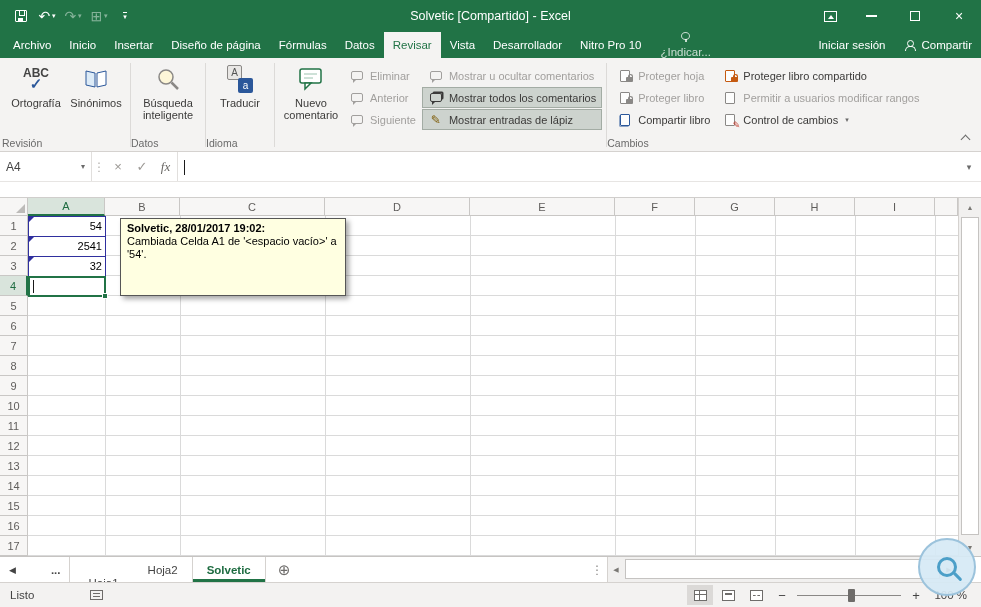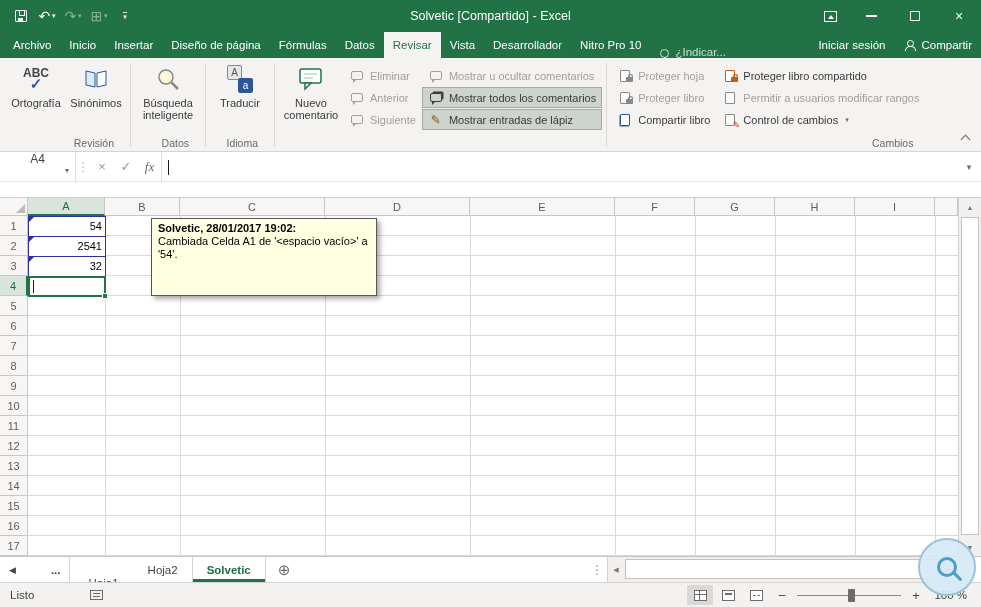--- a/index.html
+++ b/index.html
@@ -22,32 +22,32 @@
   .winbtn.rdo{width:38px;}
   .rdo-icon{width:13px;height:11px;border:1px solid #fff;position:relative;display:inline-block;}
   .rdo-icon::after{content:'';position:absolute;left:3px;top:3px;width:0;height:0;border-left:3px solid transparent;border-right:3px solid transparent;border-bottom:4px solid #fff;}
   .min-bar{width:11px;height:2px;background:#fff;display:inline-block;}
   .max-box{width:10px;height:10px;border:1.5px solid #fff;display:inline-block;}
 
   
   .tabrow{position:absolute;top:32px;left:0;right:0;height:26px;background:#217346;display:flex;align-items:stretch;color:#fff;font-size:11.5px;padding-left:4px;}
   .rtab{padding:0 9px;display:flex;align-items:center;white-space:nowrap;}
   .rtab.active{background:#F4F3F2;color:#217346;}
-  .tellme{display:flex;align-items:flex-end;gap:6px;color:rgba(255,255,255,.75);padding:0 10px;white-space:nowrap;}
+  .tellme{display:flex;align-items:center;gap:6px;color:rgba(255,255,255,.75);padding:0 10px;white-space:nowrap;flex-direction:column;}
   .bulb{width:9px;height:9px;border:1px solid rgba(255,255,255,.75);border-radius:50%;position:relative;display:inline-block;}
   .bulb::after{content:'';position:absolute;left:2.5px;bottom:-3px;width:2px;height:3px;background:rgba(255,255,255,.75);}
   .right-cluster{margin-left:auto;display:flex;align-items:stretch;}
   .person{width:12px;height:11px;position:relative;display:inline-block;margin-right:6px;}
   .person::before{content:'';position:absolute;left:3px;top:0;width:5px;height:5px;border:1px solid #fff;border-radius:50%;}
   .person::after{content:'';position:absolute;left:1px;bottom:0;width:9px;height:4px;border:1px solid #fff;border-bottom:none;border-radius:5px 5px 0 0;}
 
   
   .ribbon{position:absolute;top:58px;left:0;right:0;height:94px;background:#F4F3F2;border-bottom:1px solid #D5D2CF;display:flex;padding:1px 2px 0 2px;}
   .rgroup{position:relative;display:flex;padding:2px 4px 16px 4px;}
-  .rgroup-label{position:absolute;bottom:2px;left:0;right:16px;text-align:right;font-size:10.5px;color:#6A6A6A;}
+  .rgroup-label{position:absolute;bottom:2px;left:0;right:16px;text-align:left;font-size:10.5px;color:#6A6A6A;}
   .rsep{width:1px;background:#DCDAD8;margin:4px 0;}
   .bigbtn{width:60px;display:flex;flex-direction:column;align-items:center;padding-top:3px;font-size:11px;color:#3B3A39;text-align:center;line-height:12px;}
   .bigicon{width:28px;height:30px;display:flex;flex-direction:column;align-items:center;justify-content:center;margin-bottom:3px;position:relative;}
   .abc{font-size:12px;font-weight:bold;color:#444;line-height:8px;display:block;}
   .abc-check{color:#2B579A;font-size:15px;font-weight:bold;line-height:13px;display:block;}
   .tr-tile{position:absolute;width:15px;height:15px;border-radius:2px;font-size:10px;display:flex;align-items:center;justify-content:center;}
   .tr-back{left:1px;top:1px;background:#E9E7E5;border:1px solid #8A8886;color:#555;}
   .tr-front{right:1px;bottom:1px;background:#2B579A;color:#fff;}
   .scol{display:flex;flex-direction:column;justify-content:flex-start;gap:1px;padding-top:4px;}
   .sbtn{display:flex;align-items:center;gap:5px;font-size:11px;color:#3B3A39;padding:2px 5px;height:21px;white-space:nowrap;border:1px solid transparent;}
@@ -65,21 +65,21 @@
   .ic-blue{color:#2B579A;}
   .ic-orange{color:#C55A11;}
   .tc-pen{position:absolute;right:-2px;bottom:-4px;font-size:9px;color:#C0392B;}
   .pen-glyph{font-size:12px;color:#7B5800;}
   .dd-small{font-size:7px;color:#6A6A6A;margin-left:2px;}
   .collapse-chevron{position:absolute;right:12px;bottom:8px;width:7px;height:7px;border-left:1.5px solid #6A6A6A;border-top:1.5px solid #6A6A6A;transform:rotate(45deg);}
 
   
   .fbar{position:absolute;top:152px;left:0;right:0;height:46px;background:#fff;border-bottom:1px solid #D0CECC;}
   .fbar-inner{display:flex;align-items:stretch;height:30px;border-bottom:1px solid #E7E5E3;}
-  .namebox{width:76px;border-right:1px solid #E1DFDD;display:flex;align-items:center;padding:0 6px;font-size:12px;color:#444;flex-direction:column;}
+  .namebox{width:92px;border-right:1px solid #E1DFDD;display:flex;align-items:center;padding:0 6px;font-size:12px;color:#444;}
   .namebox .dd{margin-left:auto;font-size:8px;color:#6A6A6A;}
   .fhandle{width:14px;display:flex;align-items:center;justify-content:center;color:#B5B2AF;font-size:12px;}
   .fbtn{width:24px;display:flex;align-items:center;justify-content:center;color:#9B9894;font-size:13px;}
   .fx{font-style:italic;font-family:"Liberation Serif",serif;color:#6A6865;border-right:1px solid #E1DFDD;}
   .finput{flex:1;position:relative;}
   .fcaret{position:absolute;left:6px;top:8px;width:1px;height:15px;background:#1a1a1a;}
   .fchevron{width:24px;display:flex;align-items:center;justify-content:center;color:#6A6A6A;font-size:9px;}
 
   
   .sheet{position:absolute;top:198px;left:0;width:958px;height:358px;background:#fff;}
@@ -92,21 +92,21 @@
   .rcell{height:20px;border-right:1px solid #C9C7C5;border-bottom:1px solid #C9C7C5;background:#F7F6F5;display:flex;align-items:center;justify-content:center;font-size:11px;color:#5F5D5B;}
   .rcell.sel{background:#D9E4DC;color:#1E6C41;border-right:2px solid #217346;}
   .canvas{position:absolute;left:28px;top:18px;right:0;bottom:0;background-image:repeating-linear-gradient(to bottom,transparent 0px,transparent 19px,#DADADA 19px,#DADADA 20px);}
   .vline{position:absolute;top:0;bottom:0;width:1px;background:#DADADA;}
   .changed{position:absolute;border:1px solid #2F2F9E;background:#fff;}
   .ch-tri{position:absolute;left:0;top:0;width:0;height:0;border-top:5px solid #2F2F9E;border-right:5px solid transparent;}
   .ch-val{display:block;text-align:right;padding-right:3px;line-height:19px;font-size:11px;color:#000;}
   .selbox{position:absolute;left:0;top:60px;width:78px;height:21px;border:2px solid #217346;background:#fff;}
   .fillhandle{position:absolute;right:-4px;bottom:-4px;width:6px;height:6px;background:#217346;border:1px solid #fff;}
   .cellcaret{position:absolute;left:3px;top:2px;width:1px;height:13px;background:#1a1a1a;}
-  .comment{position:absolute;left:92px;top:2px;width:226px;height:78px;background:#FFFFE1;border:1px solid #565656;box-shadow:3px 3px 5px rgba(0,0,0,.35);padding:3px 6px;font-size:11px;line-height:13px;color:#000;z-index:5;margin-left:31px;}
+  .comment{position:absolute;left:92px;top:2px;width:226px;height:78px;background:#FFFFE1;border:1px solid #565656;box-shadow:3px 3px 5px rgba(0,0,0,.35);padding:3px 6px;font-size:11px;line-height:13px;color:#000;z-index:5;}
   .c-title{font-weight:bold;}
 
   
   .vscroll{position:absolute;top:198px;right:0;width:23px;height:358px;background:#F1F0EF;border-left:1px solid #D5D2CF;}
   .varrow{height:18px;display:flex;align-items:center;justify-content:center;font-size:7px;color:#7A7874;}
   .varrow.down{position:absolute;bottom:0;left:0;right:0;}
   .vthumb{position:absolute;left:2px;right:2px;top:19px;height:318px;background:#fff;border:1px solid #C5C3C1;}
 
   
   .sheetbar{position:absolute;top:556px;left:0;right:0;height:26px;background:#fff;border-top:1px solid #C6C4C2;display:flex;align-items:stretch;font-size:11.5px;}

